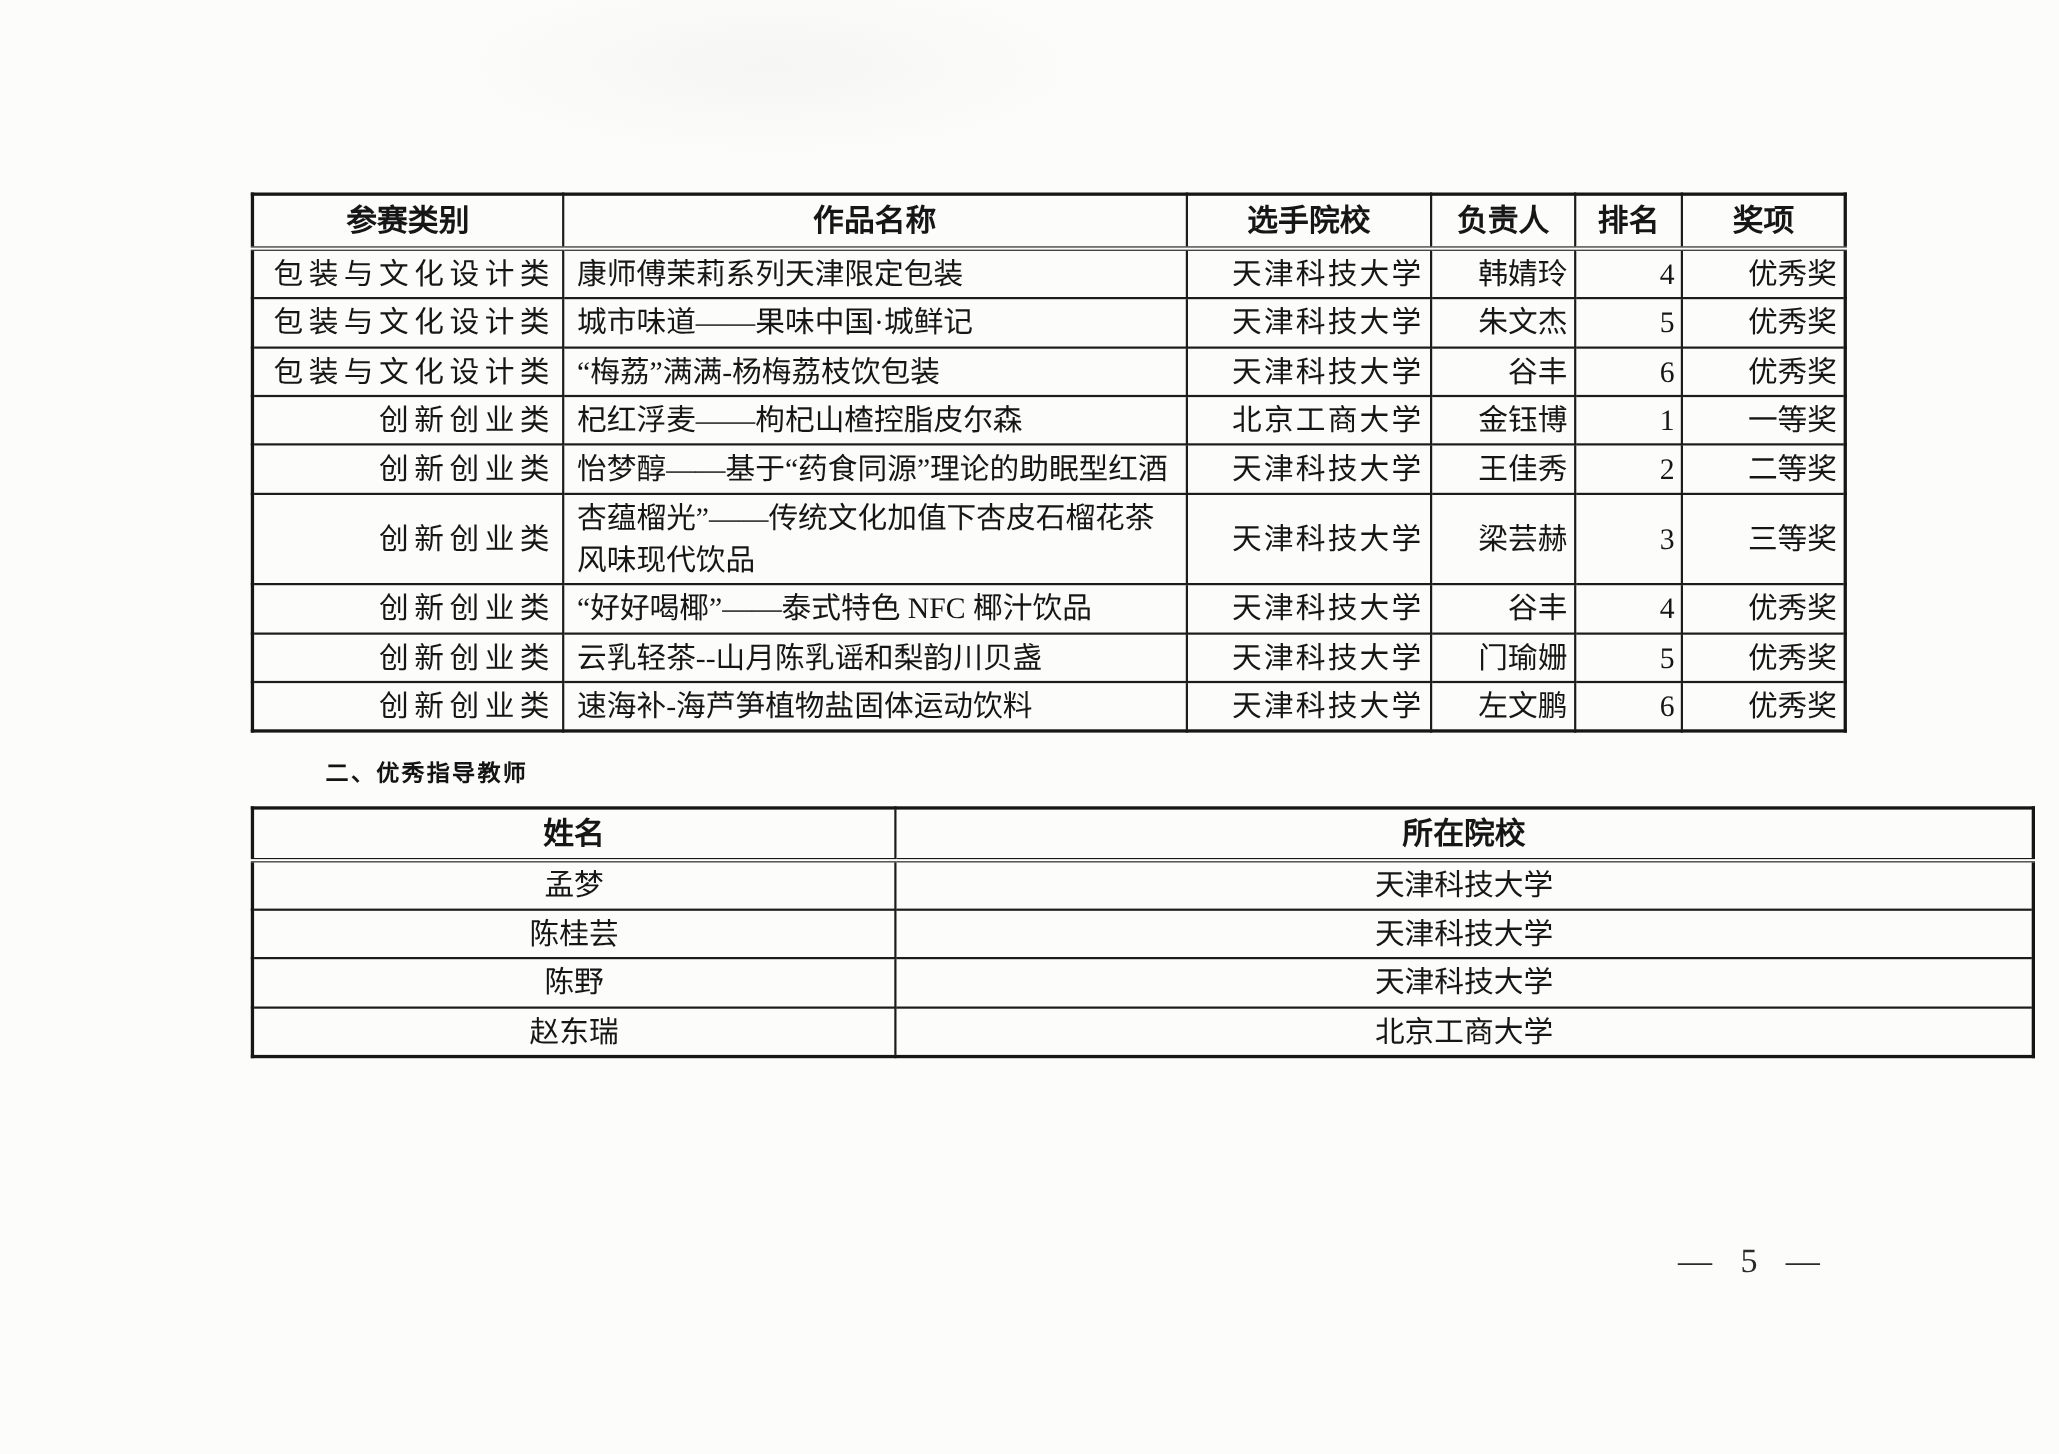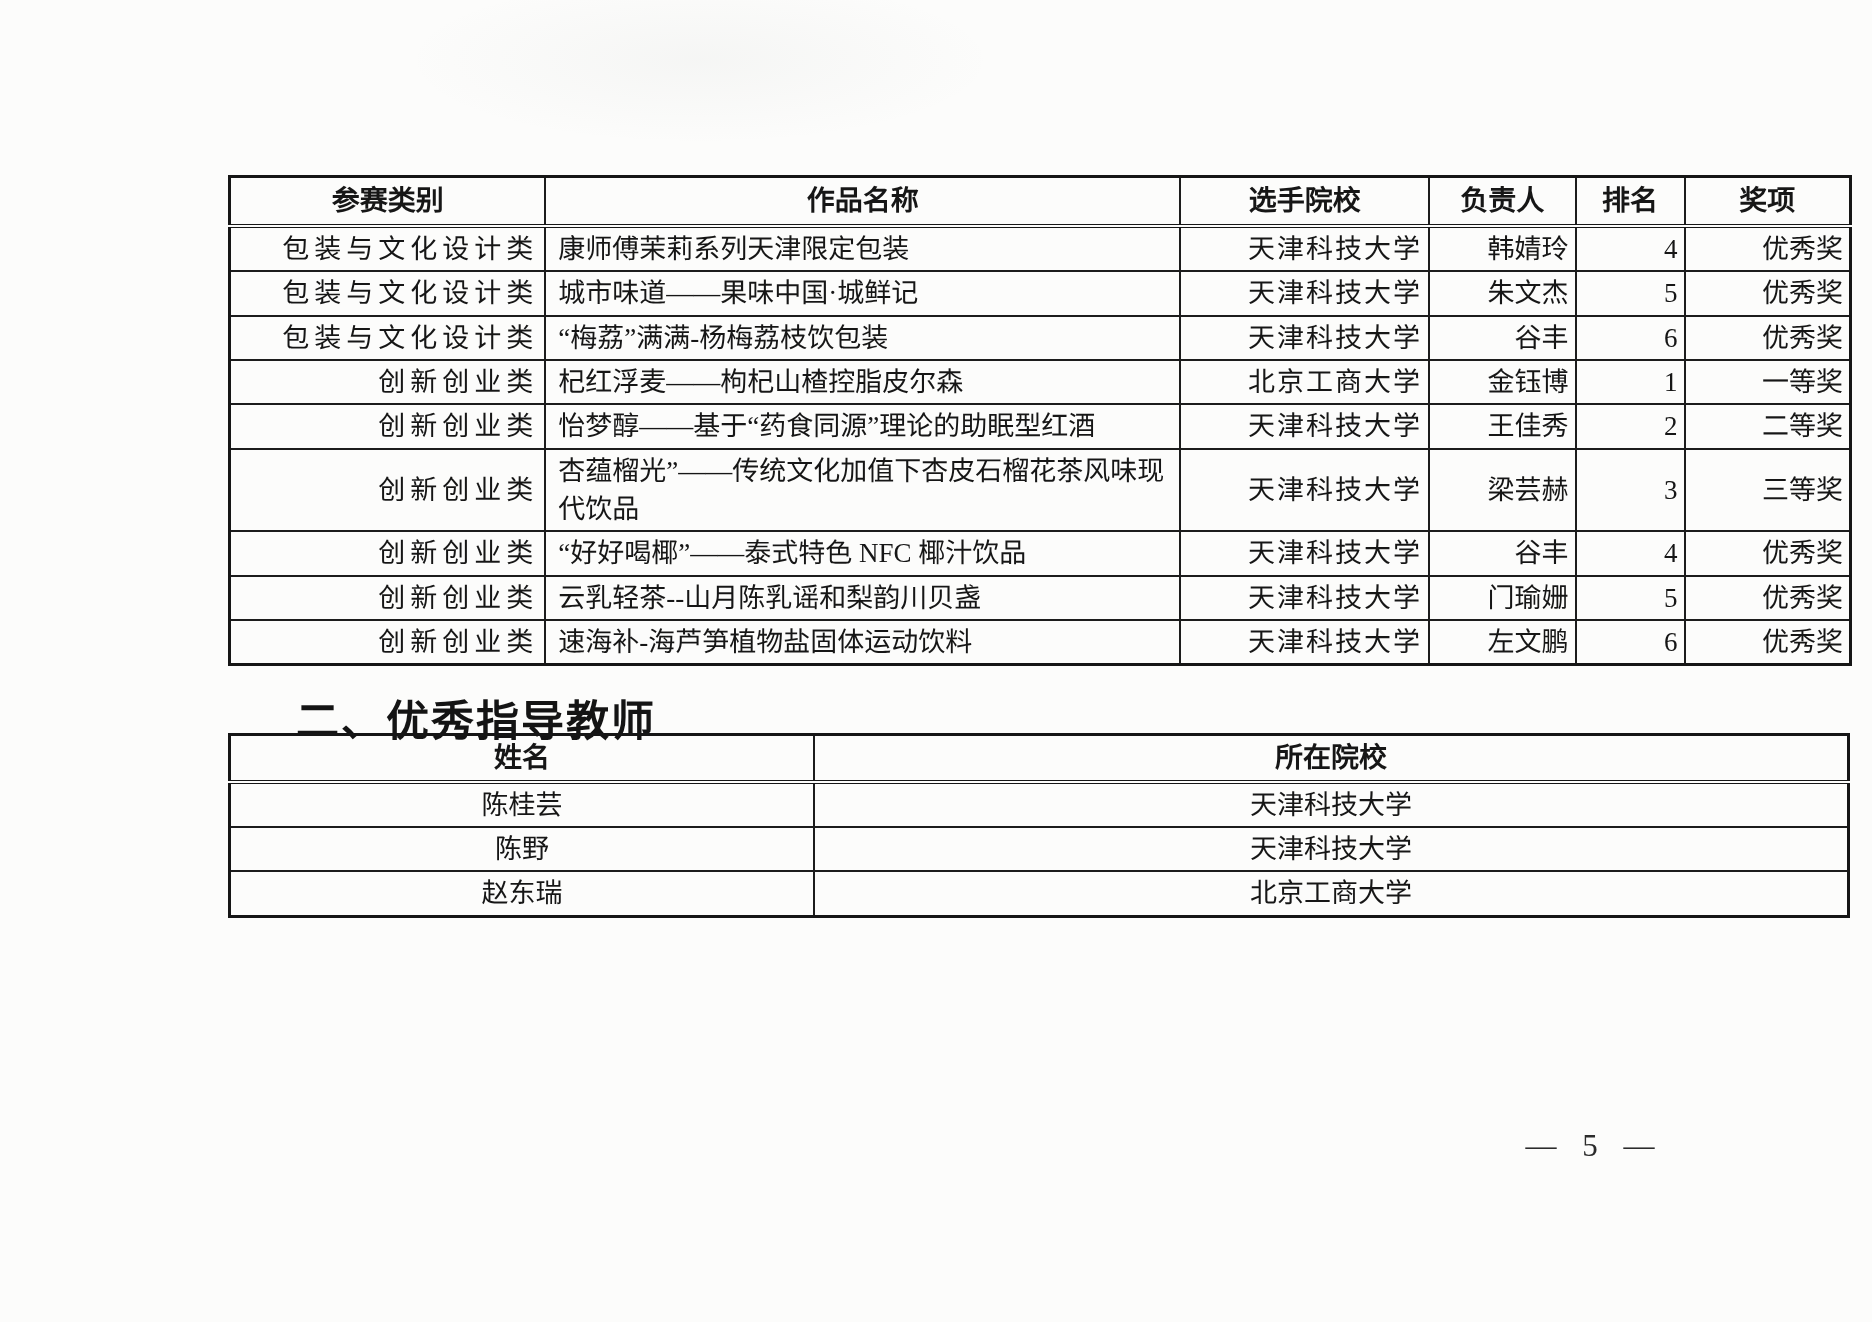--- a/index.html
+++ b/index.html
@@ -18,21 +18,21 @@
   .page {
     position: absolute;
     inset: 0;
     background:
       radial-gradient(ellipse 420px 120px at 700px 60px, rgba(120,130,125,0.05), rgba(0,0,0,0) 70%),
       #fcfcfb;
   }
 
   
   .tbl-wrap { position: absolute; left: 228px; }
-  .awards-wrap  { top: 175px; width: 1624px; }
+  .awards-wrap  { top: 175px; width: 1451px; }
   .teachers-wrap{ top: 733px; width: 1622px; }
 
   table {
     border-collapse: collapse;
     table-layout: fixed;
     width: 100%;
     background: transparent;
   }
   th, td {
     border: 2px solid #1c1c1c;
@@ -64,21 +64,21 @@
   .awards-table td.cell-category { letter-spacing: 5px; }
   .awards-table td.cell-school   { letter-spacing: 2px; }
 
   
   .section-heading {
     position: absolute;
     left: 296px;
     top: 686px;
     font-family: "Liberation Sans", "DejaVu Sans", sans-serif;
     font-weight: 700;
-    font-size: 43px;
+    font-size: 21px;
     letter-spacing: 2px;
     color: #141414;
     white-space: nowrap;
   }
 
   
   .page-footer {
     position: absolute;
     left: 1500px;
     top: 1128px;
@@ -203,20 +203,24 @@
         <col style="width:912px">
       </colgroup>
       <thead>
         <tr>
           <th>姓名</th>
           <th>所在院校</th>
         </tr>
       </thead>
       <tbody>
           <tr>
+            <td class="cell-teacher-name">孟梦</td>
+            <td class="cell-teacher-school">天津科技大学</td>
+          </tr>
+          <tr>
             <td class="cell-teacher-name">陈桂芸</td>
             <td class="cell-teacher-school">天津科技大学</td>
           </tr>
           <tr>
             <td class="cell-teacher-name">陈野</td>
             <td class="cell-teacher-school">天津科技大学</td>
           </tr>
           <tr>
             <td class="cell-teacher-name">赵东瑞</td>
             <td class="cell-teacher-school">北京工商大学</td>

